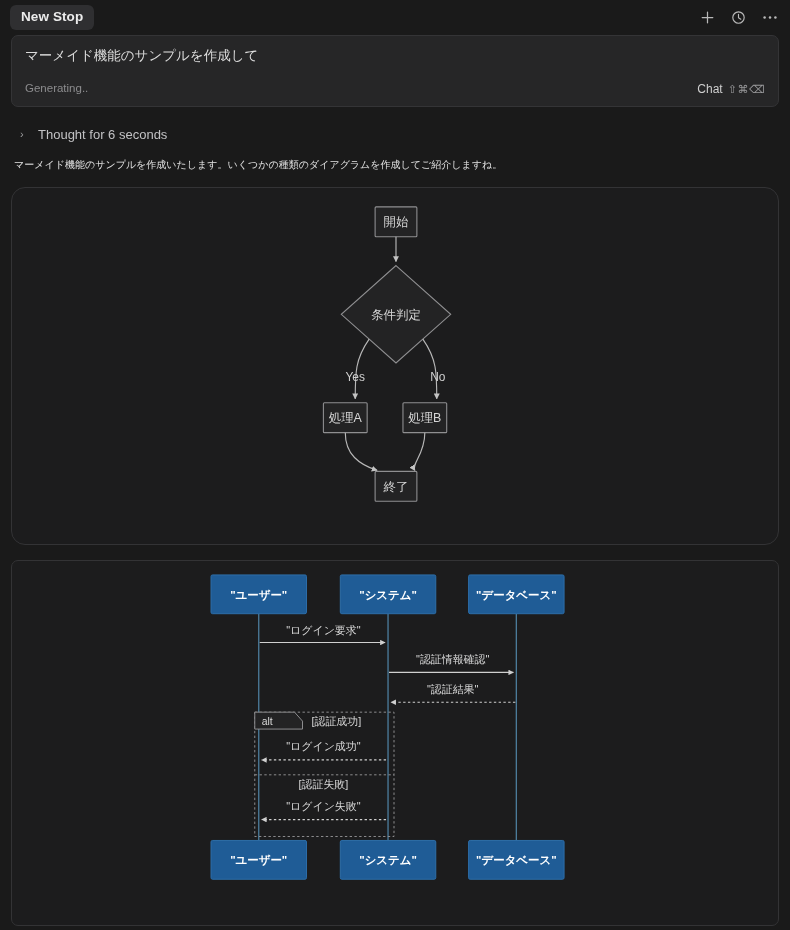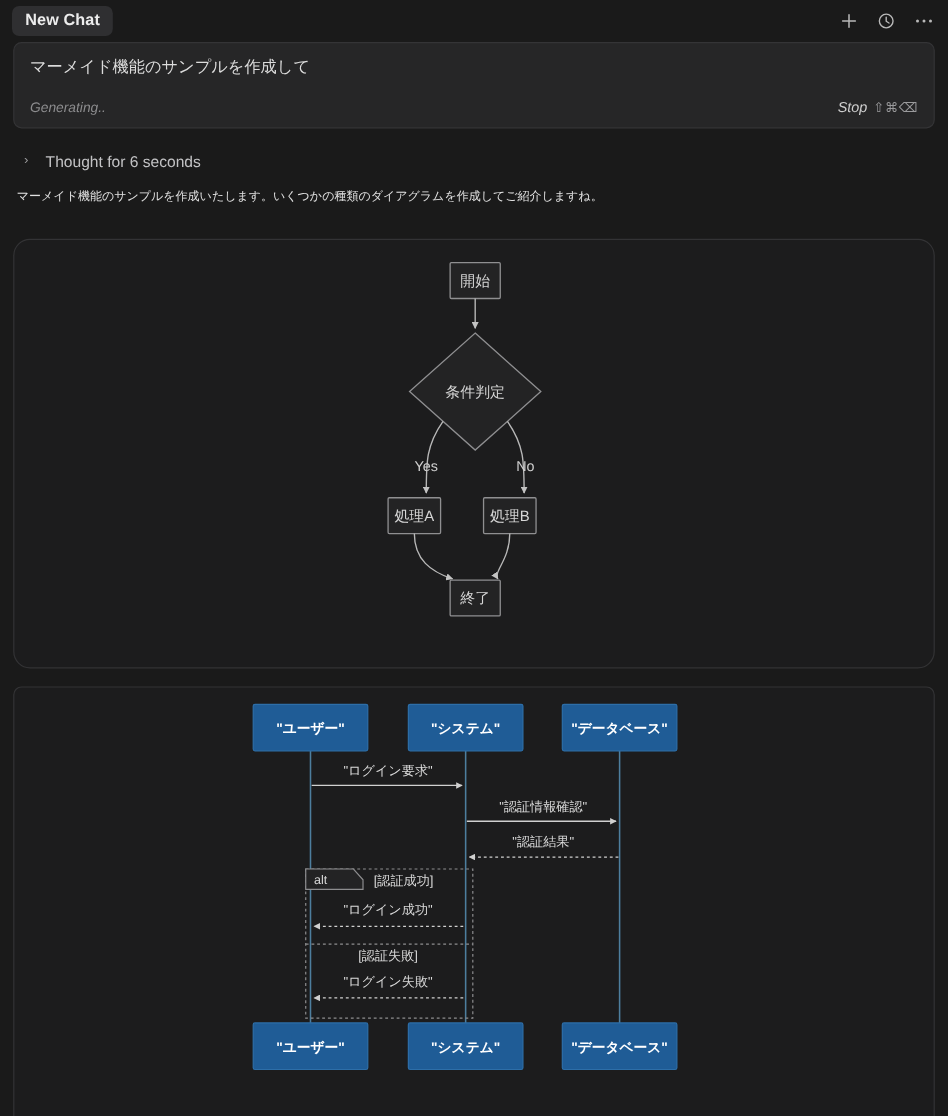--- a/index.html
+++ b/index.html
@@ -54,22 +54,21 @@
   }
   .prompt-text {
     color: #dcdcdc;
     font-size: 13.5px;
     line-height: 1.35;
   }
   .prompt-footer {
     position: absolute;
     left: 13px; right: 13px; bottom: 10px;
     display: flex;
-    align-items: flex-end;
-    font-style: italic;
+    align-items: flex-start;
   }
   .generating {
     color: #8c8c8e;
     font-size: 11.5px;
   }
   .stop-group {
     margin-left: auto;
     display: flex;
     align-items: center;
     gap: 5px;
@@ -106,21 +105,21 @@
 
   
   .diagram-card {
     margin: 0 11px;
     border: 1px solid #333335;
     border-radius: 7px;
     background: #1c1c1d;
     position: relative;
     overflow: hidden;
   }
-  #flowchart-card { margin-top: 26px; height: 358px; border-radius: 14px; }
+  #flowchart-card { margin-top: 14px; height: 358px; border-radius: 14px; }
   #sequence-card  { margin-top: 15px; height: 366px; }
 
   .diagram-svg { display: block; width: 100%; height: 100%; }
 
   
   .node-label {
     font-family: "Liberation Sans", "DejaVu Sans", sans-serif;
     font-size: 12.5px;
     fill: #d6d6d6;
   }
@@ -148,21 +147,21 @@
   .alt-cond {
     font-family: "Liberation Sans", "DejaVu Sans", sans-serif;
     font-size: 11px;
     fill: #d8d8d8;
   }
 </style>
 </head>
 <body>
 
 <div class="topbar">
-  <div class="new-chat-btn">New Chat</div>
+  <div class="new-chat-btn">New Stop</div>
 
   <div class="topbar-actions">
     <div class="ticon">
       <svg width="15" height="15" viewBox="0 0 15 15">
         <path d="M7.5 2.2 V12.8 M2.2 7.5 H12.8" stroke="#b9b9b9" stroke-width="1.25" stroke-linecap="round"></path>
       </svg>
     </div>
     <div class="ticon">
       <svg width="15" height="15" viewBox="0 0 15 15">
         <circle cx="7.5" cy="7.5" r="5.7" fill="none" stroke="#b9b9b9" stroke-width="1.15"></circle>
@@ -177,21 +176,21 @@
       </svg>
     </div>
   </div>
 </div>
 
 <div class="prompt-card">
   <div class="prompt-text">マーメイド機能のサンプルを作成して</div>
   <div class="prompt-footer">
     <div class="generating">Generating..</div>
     <div class="stop-group">
-      <span class="stop-label">Stop</span>
+      <span class="stop-label">Chat</span>
       <span class="stop-keys">⇧⌘⌫</span>
     </div>
   </div>
 </div>
 
 <div class="thought-row">
   <span class="chev">›</span>
   <span class="thought-label">Thought for 6 seconds</span>
 </div>
 

